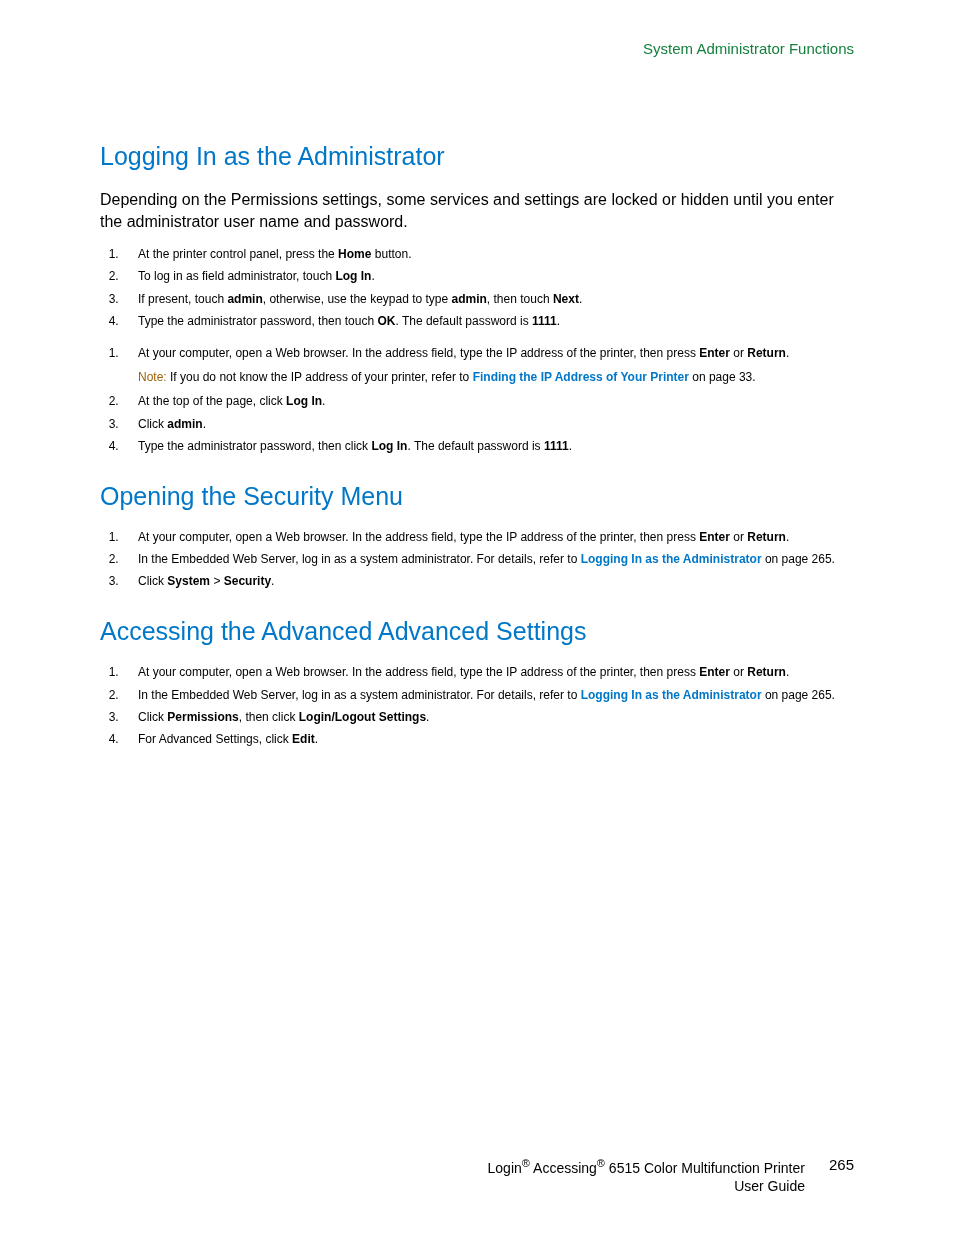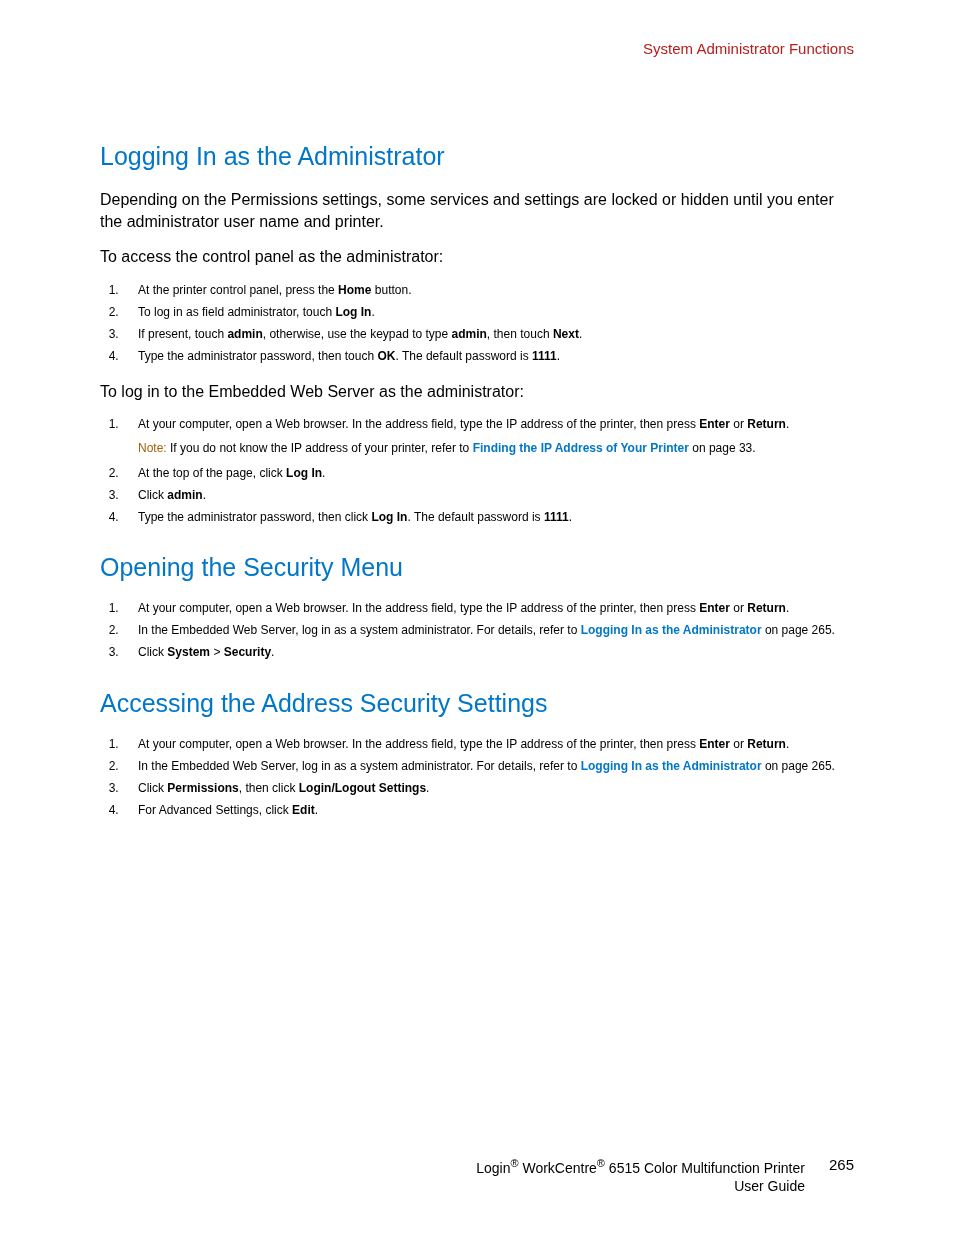--- a/index.html
+++ b/index.html
@@ -9,21 +9,21 @@
       background: #fff;
       font-family: Arial, Helvetica, sans-serif;
       color: #000;
       position: relative;
       padding: 40px 100px 50px 100px;
     }
     .header-right {
       text-align: right;
       font-size: 15px;
       margin-bottom: 85px;
-      color: #b91c1c;
+      color: #15803d;
     }
     h2 {
       color: #0077c8;
       font-weight: normal;
       font-size: 25px;
       margin-bottom: 18px;
     }
     p {
       font-size: 16px;
       line-height: 1.35;
@@ -68,29 +68,27 @@
   </style>
 </head>
 <body>
 
 <div class="header-right">
   <span>System Administrator Functions</span>
 </div>
 
 <div class="section">
   <h2>Logging In as the Administrator</h2>
-  <p>Depending on the Permissions settings, some services and settings are locked or hidden until you enter the administrator user name and printer.</p>
-  <p>To access the control panel as the administrator:</p>
+  <p>Depending on the Permissions settings, some services and settings are locked or hidden until you enter the administrator user name and password.</p>
   <ol>
     <li><span>At the printer control panel, press the </span><b>Home</b><span> button.</span></li>
     <li><span>To log in as field administrator, touch </span><b>Log In</b><span>.</span></li>
     <li><span>If present, touch </span><b>admin</b><span>, otherwise, use the keypad to type </span><b>admin</b><span>, then touch </span><b>Next</b><span>.</span></li>
     <li><span>Type the administrator password, then touch </span><b>OK</b><span>. The default password is </span><b>1111</b><span>.</span></li>
   </ol>
-  <p>To log in to the Embedded Web Server as the administrator:</p>
   <ol>
     <li>
       <span>At your computer, open a Web browser. In the address field, type the IP address of the printer, then press </span><b>Enter</b><span> or </span><b>Return</b><span>.</span>
       <div class="note-block">
         <span class="note-label">Note: </span><span>If you do not know the IP address of your printer, refer to </span><span class="link">Finding the IP Address of Your Printer</span><span> on page 33.</span>
       </div>
     </li>
     <li><span>At the top of the page, click </span><b>Log In</b><span>.</span></li>
     <li><span>Click </span><b>admin</b><span>.</span></li>
     <li><span>Type the administrator password, then click </span><b>Log In</b><span>. The default password is </span><b>1111</b><span>.</span></li>
@@ -100,28 +98,28 @@
 <div class="section">
   <h2>Opening the Security Menu</h2>
   <ol>
     <li><span>At your computer, open a Web browser. In the address field, type the IP address of the printer, then press </span><b>Enter</b><span> or </span><b>Return</b><span>.</span></li>
     <li><span>In the Embedded Web Server, log in as a system administrator. For details, refer to </span><span class="link">Logging In as the Administrator</span><span> on page 265.</span></li>
     <li><span>Click </span><b>System</b><span> &gt; </span><b>Security</b><span>.</span></li>
   </ol>
 </div>
 
 <div class="section">
-  <h2>Accessing the Address Security Settings</h2>
+  <h2>Accessing the Advanced Advanced Settings</h2>
   <ol>
     <li><span>At your computer, open a Web browser. In the address field, type the IP address of the printer, then press </span><b>Enter</b><span> or </span><b>Return</b><span>.</span></li>
     <li><span>In the Embedded Web Server, log in as a system administrator. For details, refer to </span><span class="link">Logging In as the Administrator</span><span> on page 265.</span></li>
     <li><span>Click </span><b>Permissions</b><span>, then click </span><b>Login/Logout Settings</b><span>.</span></li>
     <li><span>For Advanced Settings, click </span><b>Edit</b><span>.</span></li>
   </ol>
 </div>
 
 <div class="footer">
   <div class="footer-text">
-    <span>Login</span><span class="reg">®</span> <span>WorkCentre</span><span class="reg">®</span> <span>6515 Color Multifunction Printer</span><br>
+    <span>Login</span><span class="reg">®</span> <span>Accessing</span><span class="reg">®</span> <span>6515 Color Multifunction Printer</span><br>
     <span>User Guide</span>
   </div>
   <div class="footer-page">265</div>
 </div>
 
 </body></html>

